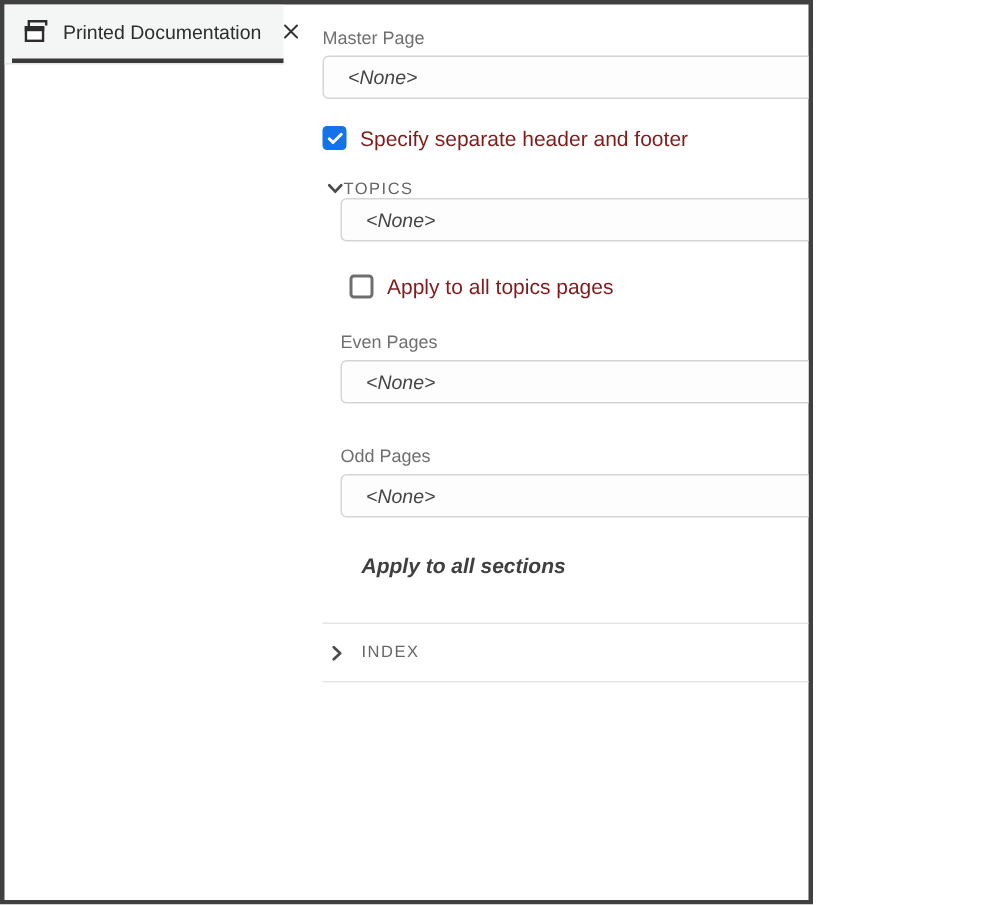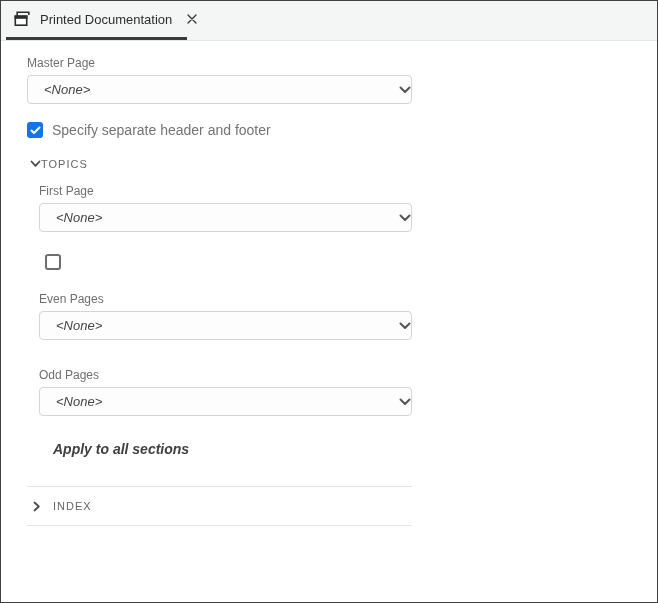--- a/index.html
+++ b/index.html
@@ -2,24 +2,24 @@
 <html><head>
 <meta charset="utf-8">
 <style>
   * { margin:0; padding:0; box-sizing:border-box; }
   html,body { background:#ffffff; }
   body {
     font-family: "Liberation Sans", "DejaVu Sans", sans-serif;
     -webkit-font-smoothing: antialiased;
   }
   .window {
-    width:658px; height:603px;
-    border:1px solid #404040;
+    width:542px; height:603px;
+    border:3px solid #404040;
     background:#ffffff;
-    display:flex; flex-direction:column;
+    display:flex; flex-direction:row;
     overflow:hidden;
   }
   
   .tabbar {
     height:40px; flex:0 0 40px;
     background:#f4f5f5;
     border-bottom:1px solid #e6e7e7;
     display:flex; align-items:stretch;
   }
   .tab {
@@ -68,21 +68,21 @@
   }
   .select .value { font-size:13px; font-style:italic; color:#454545; }
   
   .check-row { display:flex; align-items:center; gap:9px; cursor:pointer; }
   .checkbox {
     width:16px; height:16px; border-radius:3px; flex:0 0 16px;
     border:2px solid #6e6e6e; background:#fff;
     display:flex; align-items:center; justify-content:center;
   }
   .checkbox.checked { border:none; background:#1473e6; }
-  .check-label { font-size:14px; color:#737373; }
+  .check-label { font-size:14px; color:#7f1d1d; }
   
   .section-header {
     display:flex; align-items:center; gap:0;
     padding-left:3px; cursor:pointer;
   }
   .section-label {
     font-size:11px; color:#666666; letter-spacing:1px;
   }
   .group { padding-left:12px; }
   .apply-all {
@@ -152,32 +152,32 @@
           <span>
             <svg width="11" height="8" viewBox="0 0 11 8">
               <polyline points="1.5,1.5 5.5,5.8 9.5,1.5" fill="none" stroke="#4b4b4b" stroke-width="1.8" stroke-linecap="round" stroke-linejoin="round"></polyline>
             </svg>
           </span>
           <span class="section-label">TOPICS</span>
         </div>
 
         <div class="group">
 
-          <div class="field-label mt-14">First Page</div>
           <div class="select">
             <span class="value">&lt;None&gt;</span>
             <span>
               <svg width="12" height="8" viewBox="0 0 12 8">
                 <polyline points="1.5,1.5 6,6 10.5,1.5" fill="none" stroke="#555" stroke-width="2" stroke-linecap="round" stroke-linejoin="round"></polyline>
               </svg>
             </span>
           </div>
 
           <div class="check-row mt-22" style="padding-left:6px;">
             <span class="checkbox"></span>
+            <span class="check-label">Apply to all topics pages</span>
           </div>
 
           <div class="field-label mt-22">Even Pages</div>
           <div class="select">
             <span class="value">&lt;None&gt;</span>
             <span>
               <svg width="12" height="8" viewBox="0 0 12 8">
                 <polyline points="1.5,1.5 6,6 10.5,1.5" fill="none" stroke="#555" stroke-width="2" stroke-linecap="round" stroke-linejoin="round"></polyline>
               </svg>
             </span>

